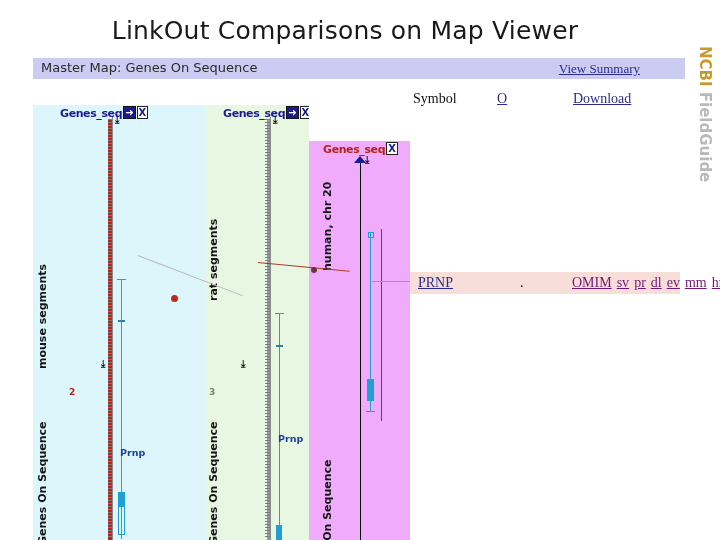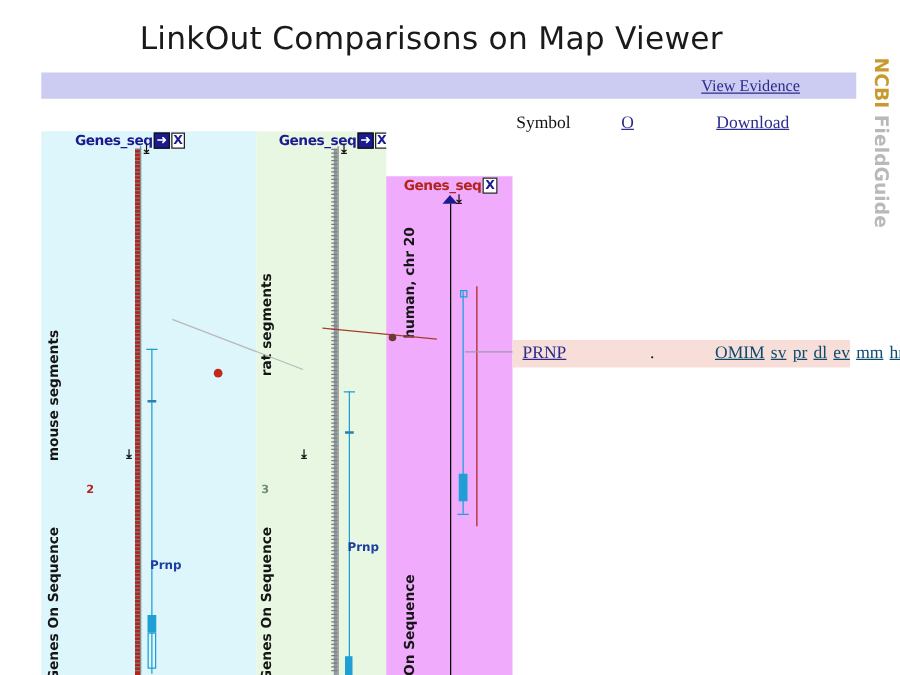--- a/index.html
+++ b/index.html
@@ -140,36 +140,37 @@
     position:absolute;left:410px;top:272px;width:270px;height:22px;
     background:#f7ded8;
   }
   .gene-row .cell{
     position:absolute;top:3px;white-space:nowrap;
     font-family:"Liberation Serif", serif;font-size:14px;
   }
   .cell.sym{left:8px;color:#2c2c8c;text-decoration:underline;}
   .cell.dotcol{left:110px;color:#111;}
   .cell.links{left:162px;color:#2c2c8c;}
-  .cell.links a{color:#0c4a6e;text-decoration:underline;margin-right:5px;}
+  .cell.links a{color:#701a75;text-decoration:underline;margin-right:5px;}
   .row-leader{position:absolute;height:1px;background:#9a9aa8;}
 </style>
 </head>
 <body>
 
 <div id="root">
 
   <div class="page-title">LinkOut Comparisons on Map Viewer</div>
 
   <div class="rail">
     <div class="rail-txt"><span>NCBI</span>&nbsp;<span class="light">FieldGuide</span></div>
   </div>
 
   <div class="master-bar">
-    <div class="mm-summary">View Evidence</div>
+    <div class="mm-label">Master Map: Genes On Sequence</div>
+    <div class="mm-summary">View Summary</div>
   </div>
 
 
   <div class="panel" id="panel-mouse">
     <div class="panel-head" style="left:27px;">
       <span class="gs-name">Genes_seq</span><span class="btn-box btn-arrow">➜</span><span class="btn-box">X</span>
     </div>
 
     <div class="vert-label" style="left:3px;top:14px;height:250px;">mouse segments</div>
     <div class="vert-label" style="left:3px;top:300px;height:140px;">Genes On Sequence</div>

